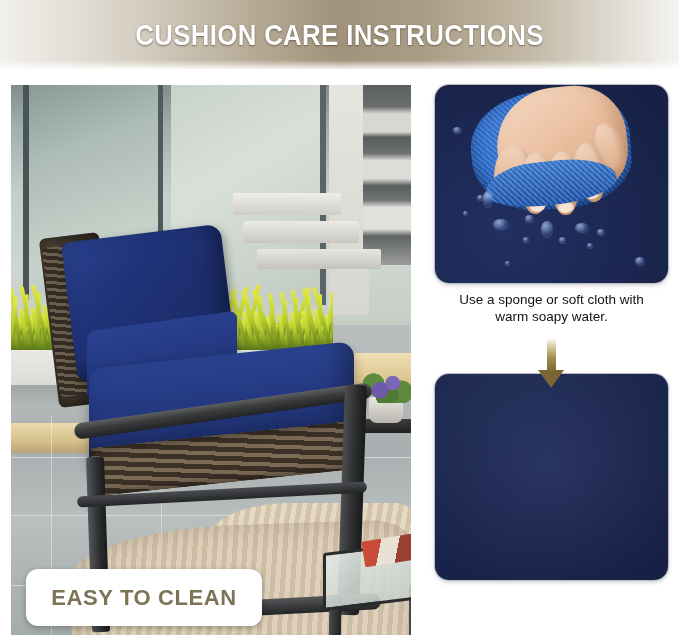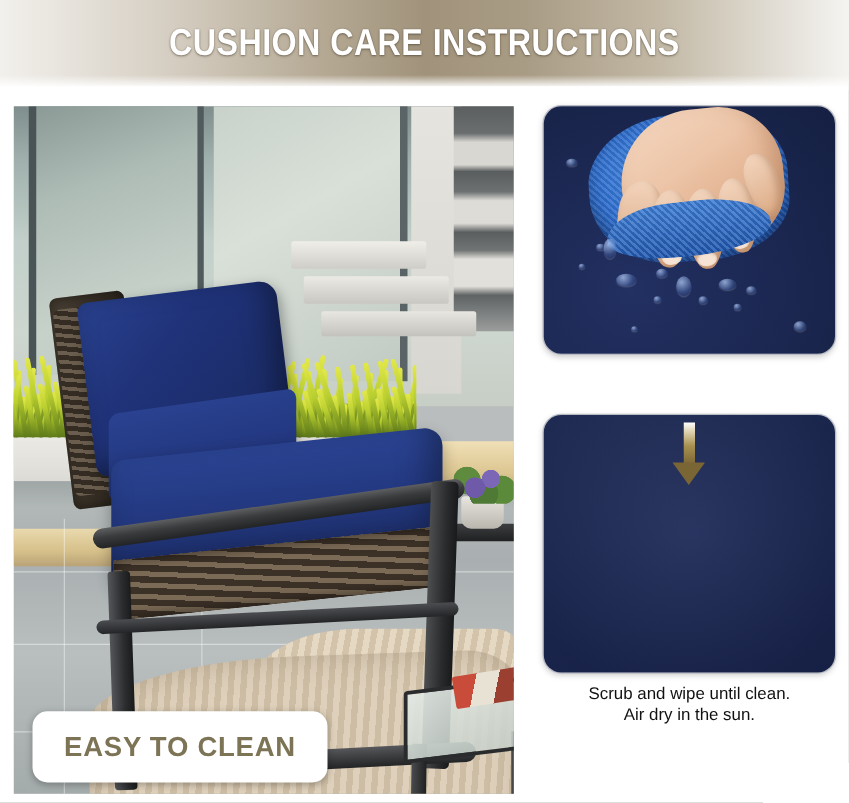--- a/index.html
+++ b/index.html
@@ -552,24 +552,24 @@
     <div class="droplet" style="left:90px;top:130px;width:9px;height:7px;"></div>
     <div class="droplet" style="left:106px;top:136px;width:12px;height:16px;border-radius:52%;"></div>
     <div class="droplet" style="left:88px;top:152px;width:6px;height:5px;"></div>
     <div class="droplet" style="left:124px;top:152px;width:7px;height:6px;"></div>
     <div class="droplet" style="left:140px;top:138px;width:14px;height:9px;"></div>
     <div class="droplet" style="left:162px;top:144px;width:8px;height:6px;"></div>
     <div class="droplet" style="left:152px;top:158px;width:6px;height:5px;"></div>
     <div class="droplet" style="left:200px;top:172px;width:10px;height:8px;"></div>
     <div class="droplet" style="left:70px;top:176px;width:5px;height:4px;"></div>
   </div>
+  <div class="caption">
+    <div>Use a sponge or soft cloth with</div>
+    <div>warm soapy water.</div>
+  </div>
 
   <div class="panel panel-clean" style="margin-top:49px;height:206px;"></div>
-  <div class="caption">
-    <div>Scrub and wipe until clean.</div>
-    <div>Air dry in the sun.</div>
-  </div>
 </div>
 
 <div class="arrow">
   <div class="arrow-shaft"></div>
   <div class="arrow-head"></div>
 </div>
 
 </body></html>

